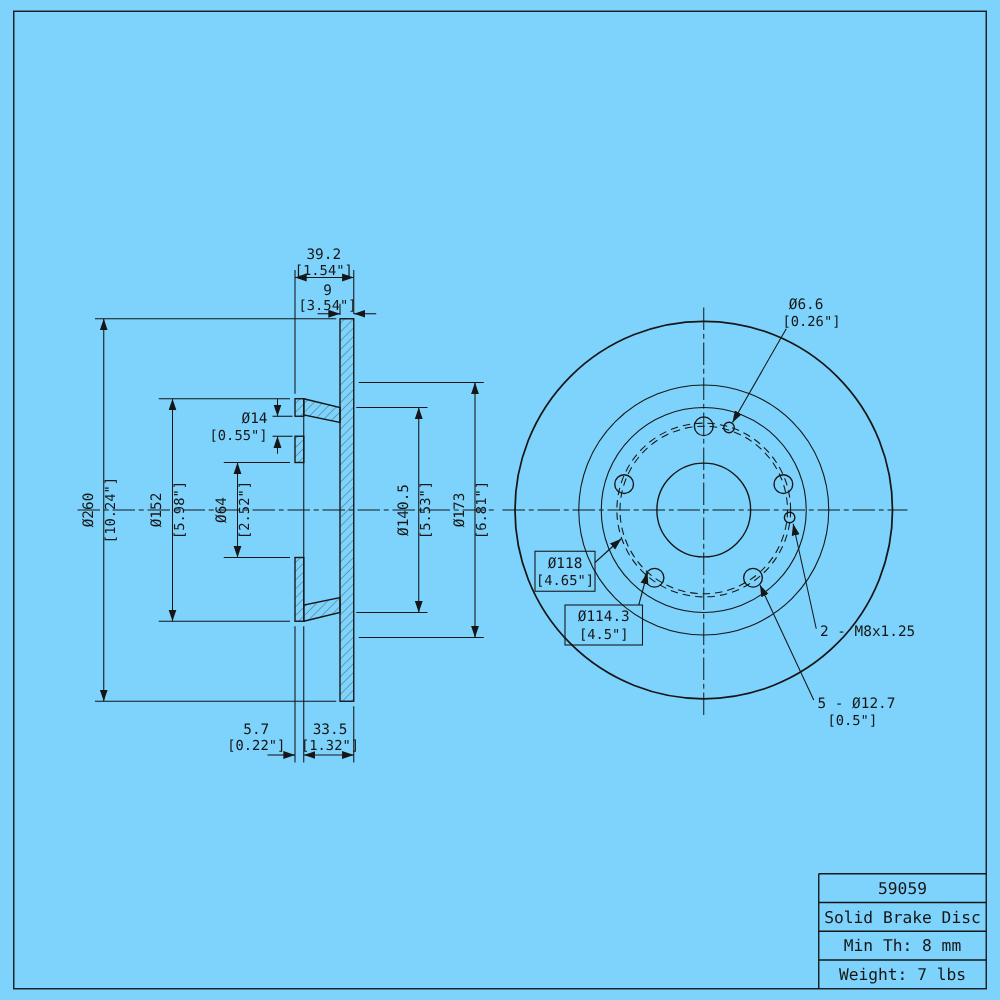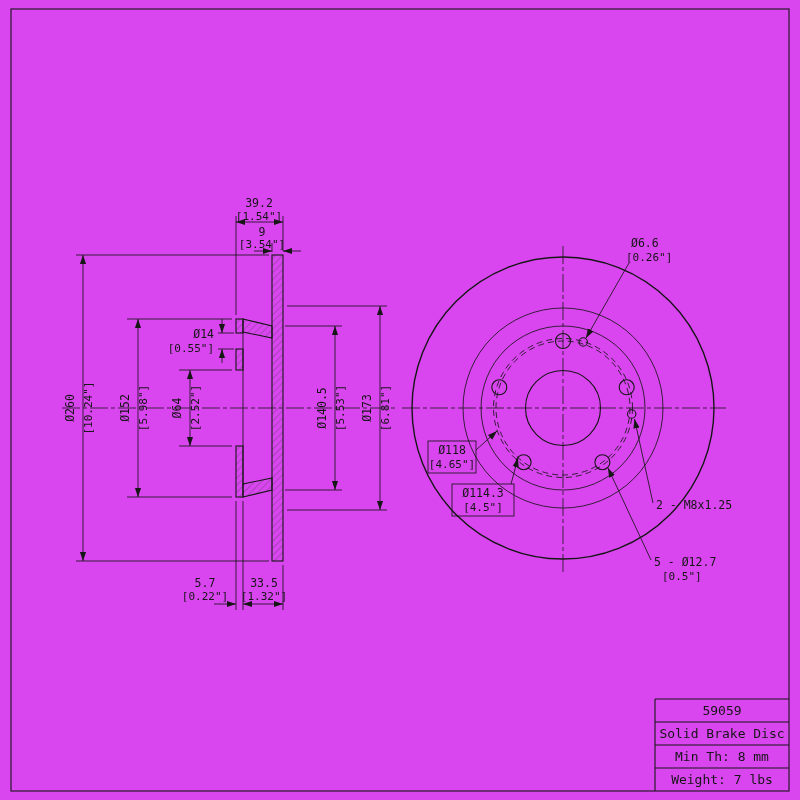--- a/index.html
+++ b/index.html
@@ -1,16 +1,16 @@
 <!DOCTYPE html>
 <html><head>
 <meta charset="utf-8">
 <style>
   html,body{margin:0;padding:0;background:#ffffff}
-  .page{width:800px;height:800px;background:#d946ef;position:relative;overflow:hidden}
+  .page{width:800px;height:800px;background:#7dd3fc;position:relative;overflow:hidden}
   svg{display:block}
   text{font-family:"DejaVu Sans Mono","Liberation Mono",monospace;fill:#161616}
   .dim{font-size:11.5px}
   .dims{font-size:11px}
   .tb{font-size:13px}
   .thin{stroke:#161616;stroke-width:0.85;fill:none}
   .med{stroke:#161616;stroke-width:1.1;fill:none}
   .thick{stroke:#161616;stroke-width:1.4;fill:none}
   .cl{stroke:#161616;stroke-width:0.8;fill:none;stroke-dasharray:18 3 4 3}
   .dash{stroke:#161616;stroke-width:0.85;fill:none;stroke-dasharray:6 4}

